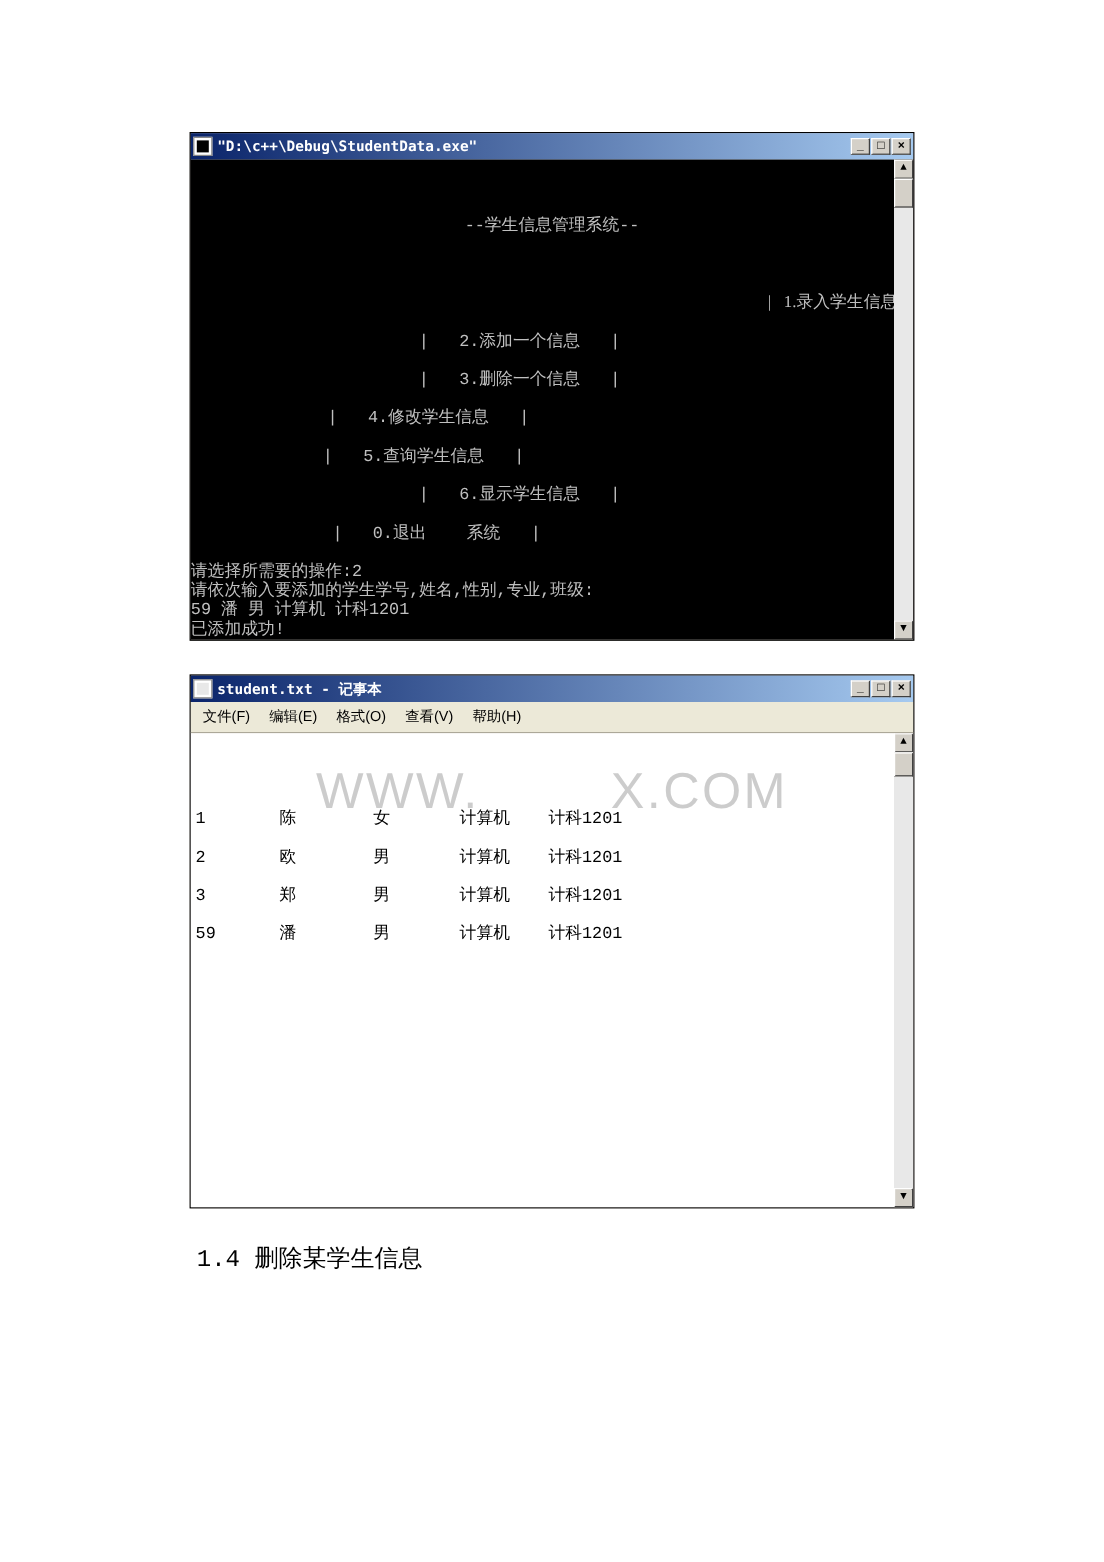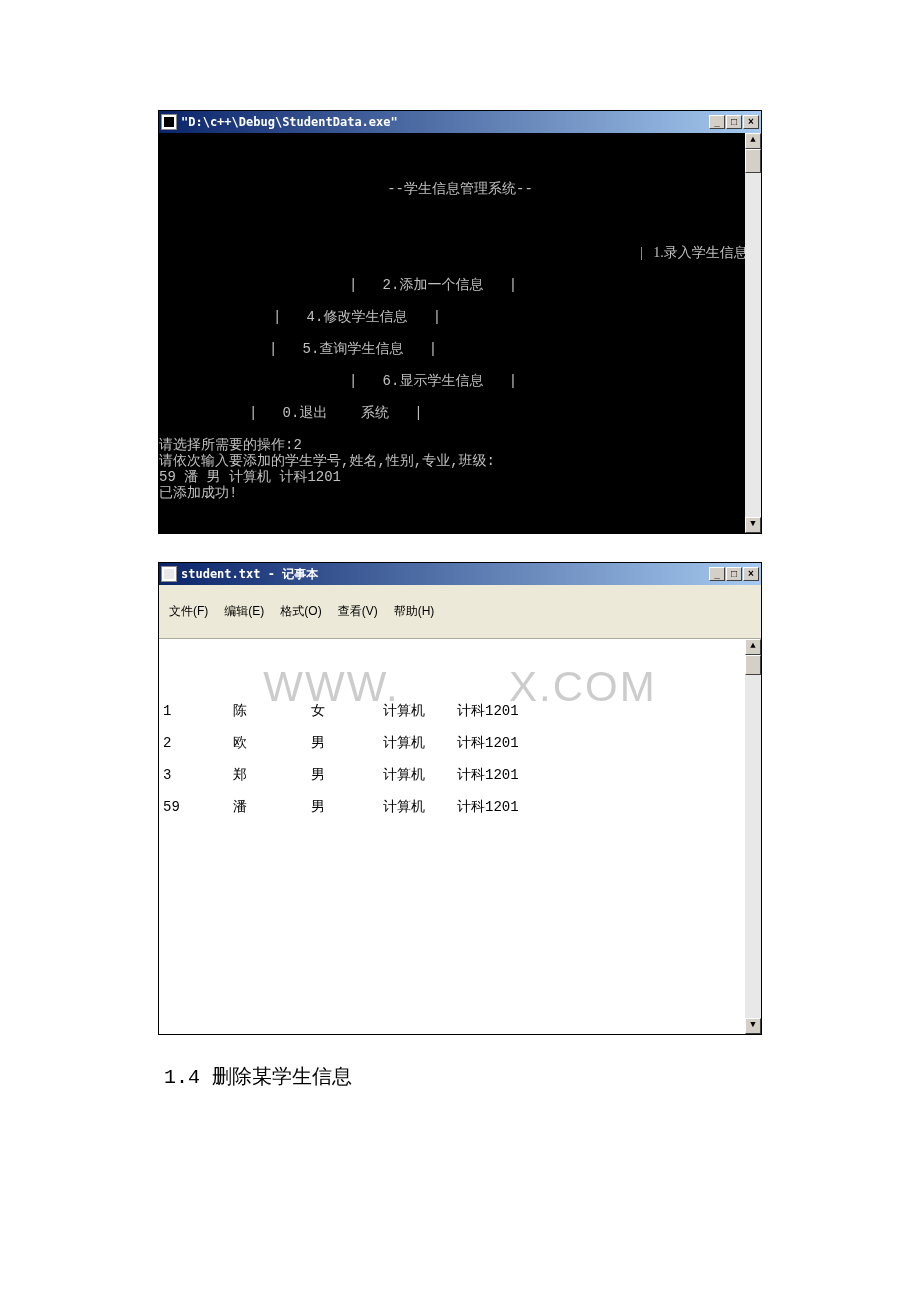--- a/index.html
+++ b/index.html
@@ -104,21 +104,21 @@
     border-right-color: #404040;
     border-bottom-color: #404040;
   }
   .sb-thumb.console-thumb { top: 0; height: 24px; }
   .sb-thumb.notepad-thumb { top: 0; height: 20px; }
 
   .menubar {
     display: flex;
     background: #ece9d8;
     font-size: 12px;
-    padding: 16px 4px;
+    padding: 2px 4px;
     border-bottom: 1px solid #aca899;
     gap: 4px;
   }
   .menubar-item {
     padding: 2px 6px;
     cursor: default;
   }
   .notepad-body {
     background: #fff;
     color: #000;
@@ -172,24 +172,25 @@
       <div class="titlebar-btn">□</div>
       <div class="titlebar-btn">×</div>
     </div>
   </div>
   <div class="console-body" style="height:400px;">
     <div class="console-inner">
 <span style="display:block;text-align:center;width:480px;margin:0 auto;">--学生信息管理系统--</span>
 <br>
 <span style="display:block;text-align:right;font-family:Liberation Serif, serif;">|   <span>1.录入学生信息</span>   |</span>
 <span style="display:block;text-align:left;margin-left:190px;">|   <span>2.添加一个信息</span>   |</span>
+<span style="display:block;text-align:left;margin-left:190px;">|   <span>3.删除一个信息</span>   |</span>
 <span style="display:block;text-align:left;margin-left:114px;">|   <span>4.修改学生信息</span>   |</span>
 <span style="display:block;text-align:left;margin-left:110px;">|   <span>5.查询学生信息</span>   |</span>
 <span style="display:block;text-align:left;margin-left:190px;">|   <span>6.显示学生信息</span>   |</span>
-<span style="display:block;text-align:left;margin-left:90px;font-family:Liberation Mono, monospace;">|   <span>0.退出    系统</span>   |</span>
+<span style="display:block;text-align:left;margin-left:118px;font-family:Liberation Mono, monospace;">|   <span>0.退出    系统</span>   |</span>
 <span><span>请选择所需要的操作:</span><span>2</span></span>
 <span>请依次输入要添加的学生学号,姓名,性别,专业,班级:</span>
 <span>59 潘 男 计算机 计科1201</span>
 <span>已添加成功!</span>
 <br>
 
 <br>
 
 
 

